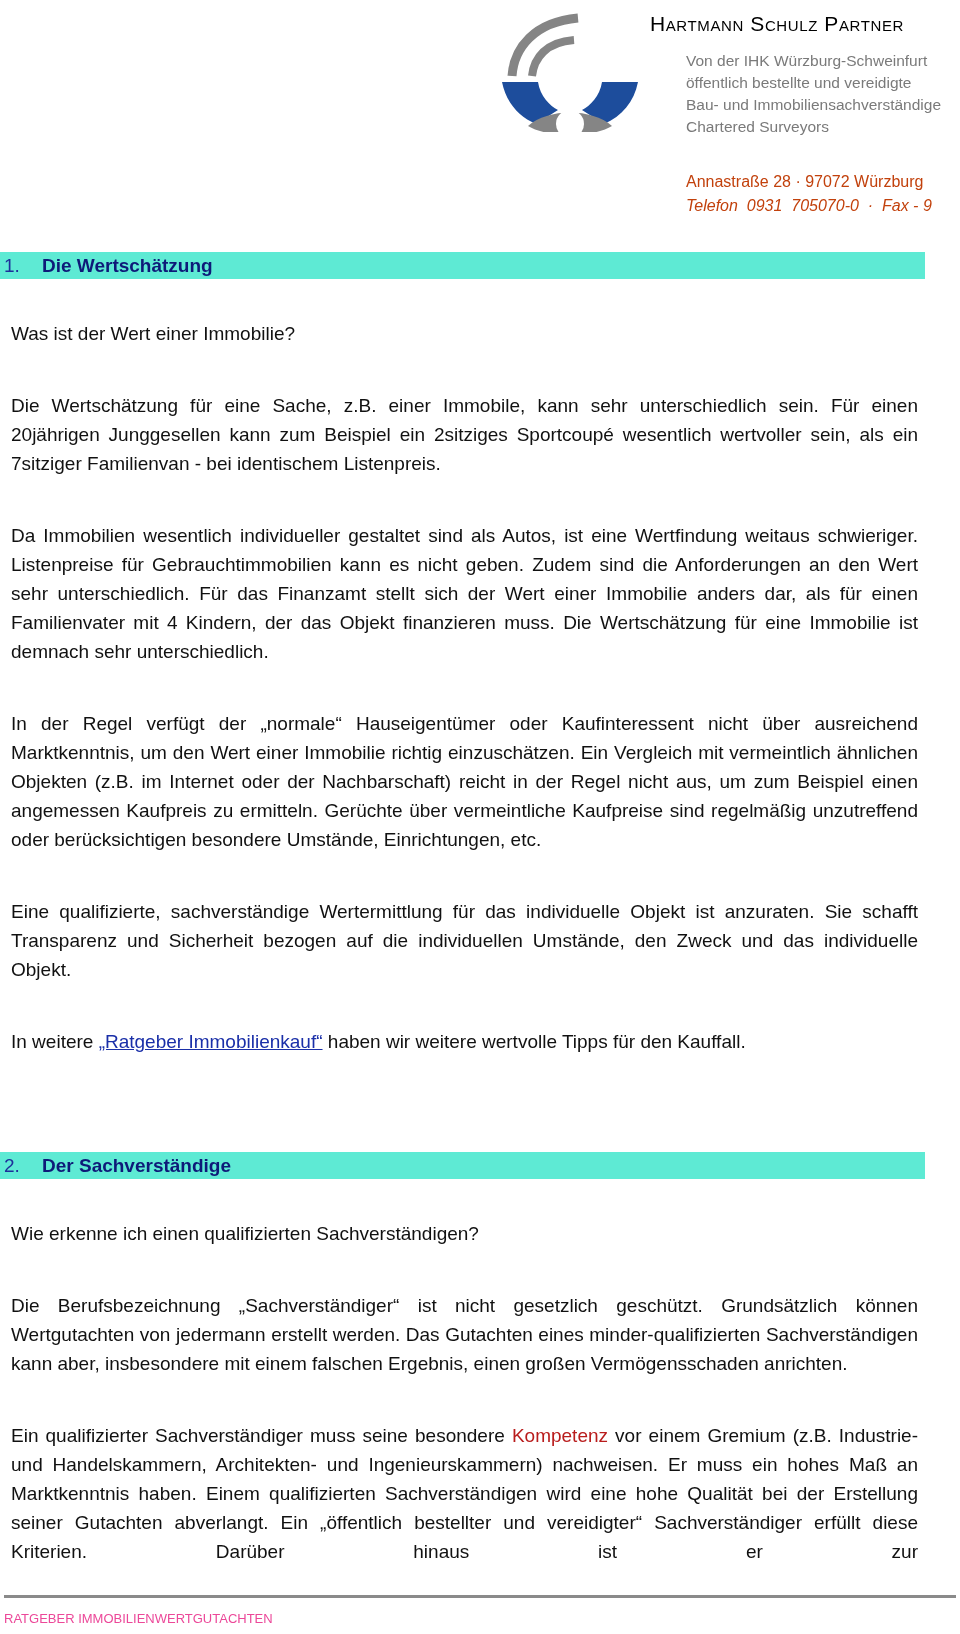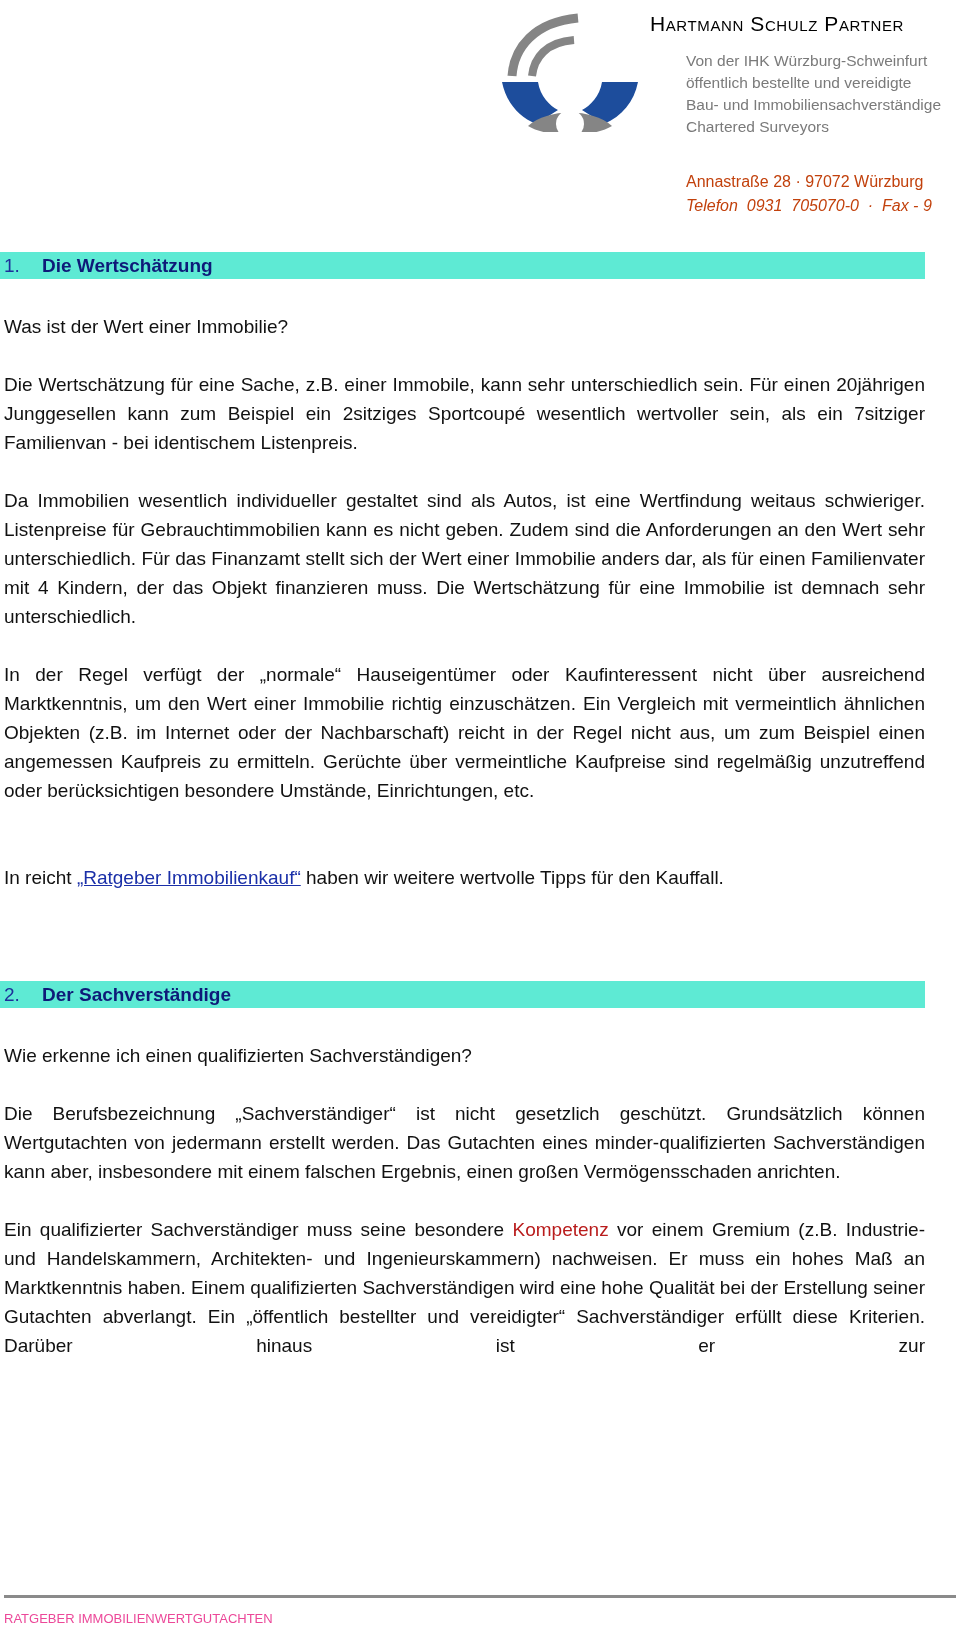--- a/index.html
+++ b/index.html
@@ -81,21 +81,21 @@
     .section-heading .num {
       color: #1e2f9a;
       display: inline-block;
       width: 38px;
     }
     .section-heading .title {
       color: #0e1a78;
       font-weight: bold;
     }
     p {
-      margin: 0;
+      margin: 7px;
       text-align: justify;
     }
     .last-justify { text-align-last: justify; }
     .gap-heading-q { height: 33px; }
     .gap { height: 29px; }
     .gap-big { height: 89px; }
     a.link {
       color: #1a2fa8;
       text-decoration: underline;
     }
@@ -165,23 +165,24 @@
   </div>
   <div class="gap-heading-q"></div>
   <p>Was ist der Wert einer Immobilie?</p>
   <div class="gap"></div>
   <p>Die Wertschätzung für eine Sache, z.B. einer Immobile, kann sehr unterschiedlich sein. Für einen 20jährigen Junggesellen kann zum Beispiel ein 2sitziges Sportcoupé wesentlich wertvoller sein, als ein 7sitziger Familienvan - bei identischem Listenpreis.</p>
   <div class="gap"></div>
   <p>Da Immobilien wesentlich individueller gestaltet sind als Autos, ist eine Wertfindung weitaus schwieriger. Listenpreise für Gebrauchtimmobilien kann es nicht geben. Zudem sind die Anforderungen an den Wert sehr unterschiedlich. Für das Finanzamt stellt sich der Wert einer Immobilie anders dar, als für einen Familienvater mit 4 Kindern, der das Objekt finanzieren muss. Die Wertschätzung für eine Immobilie ist demnach sehr unterschiedlich.</p>
   <div class="gap"></div>
   <p>In der Regel verfügt der „normale“ Hauseigentümer oder Kaufinteressent nicht über ausreichend Marktkenntnis, um den Wert einer Immobilie richtig einzuschätzen. Ein Vergleich mit vermeintlich ähnlichen Objekten (z.B. im Internet oder der Nachbarschaft) reicht in der Regel nicht aus, um zum Beispiel einen angemessen Kaufpreis zu ermitteln. Gerüchte über vermeintliche Kaufpreise sind regelmäßig unzutreffend oder berücksichtigen besondere Umstände, Einrichtungen, etc.</p>
   <div class="gap"></div>
+  <p>Eine qualifizierte, sachverständige Wertermittlung für das individuelle Objekt ist anzuraten. Sie schafft Transparenz und Sicherheit bezogen auf die individuellen Umstände, den Zweck und das individuelle Objekt.</p>
   <div class="gap"></div>
   <p>
-    <span>In reicht </span><a class="link" href="#">„Ratgeber Immobilienkauf“</a><span> haben wir weitere wertvolle Tipps für den Kauffall.</span>
+    <span>In weitere </span><a class="link" href="#">„Ratgeber Immobilienkauf“</a><span> haben wir weitere wertvolle Tipps für den Kauffall.</span>
   </p>
   <div class="gap-big"></div>
 
   <div class="section-heading">
     <span class="num">2.</span><span class="title">Der Sachverständige</span>
   </div>
   <div class="gap-heading-q"></div>
   <p>Wie erkenne ich einen qualifizierten Sachverständigen?</p>
   <div class="gap"></div>
   <p>Die Berufsbezeichnung „Sachverständiger“ ist nicht gesetzlich geschützt. Grundsätzlich können Wertgutachten von jedermann erstellt werden. Das Gutachten eines minder-qualifizierten Sachverständigen kann aber, insbesondere mit einem falschen Ergebnis, einen großen Vermögensschaden anrichten.</p>

